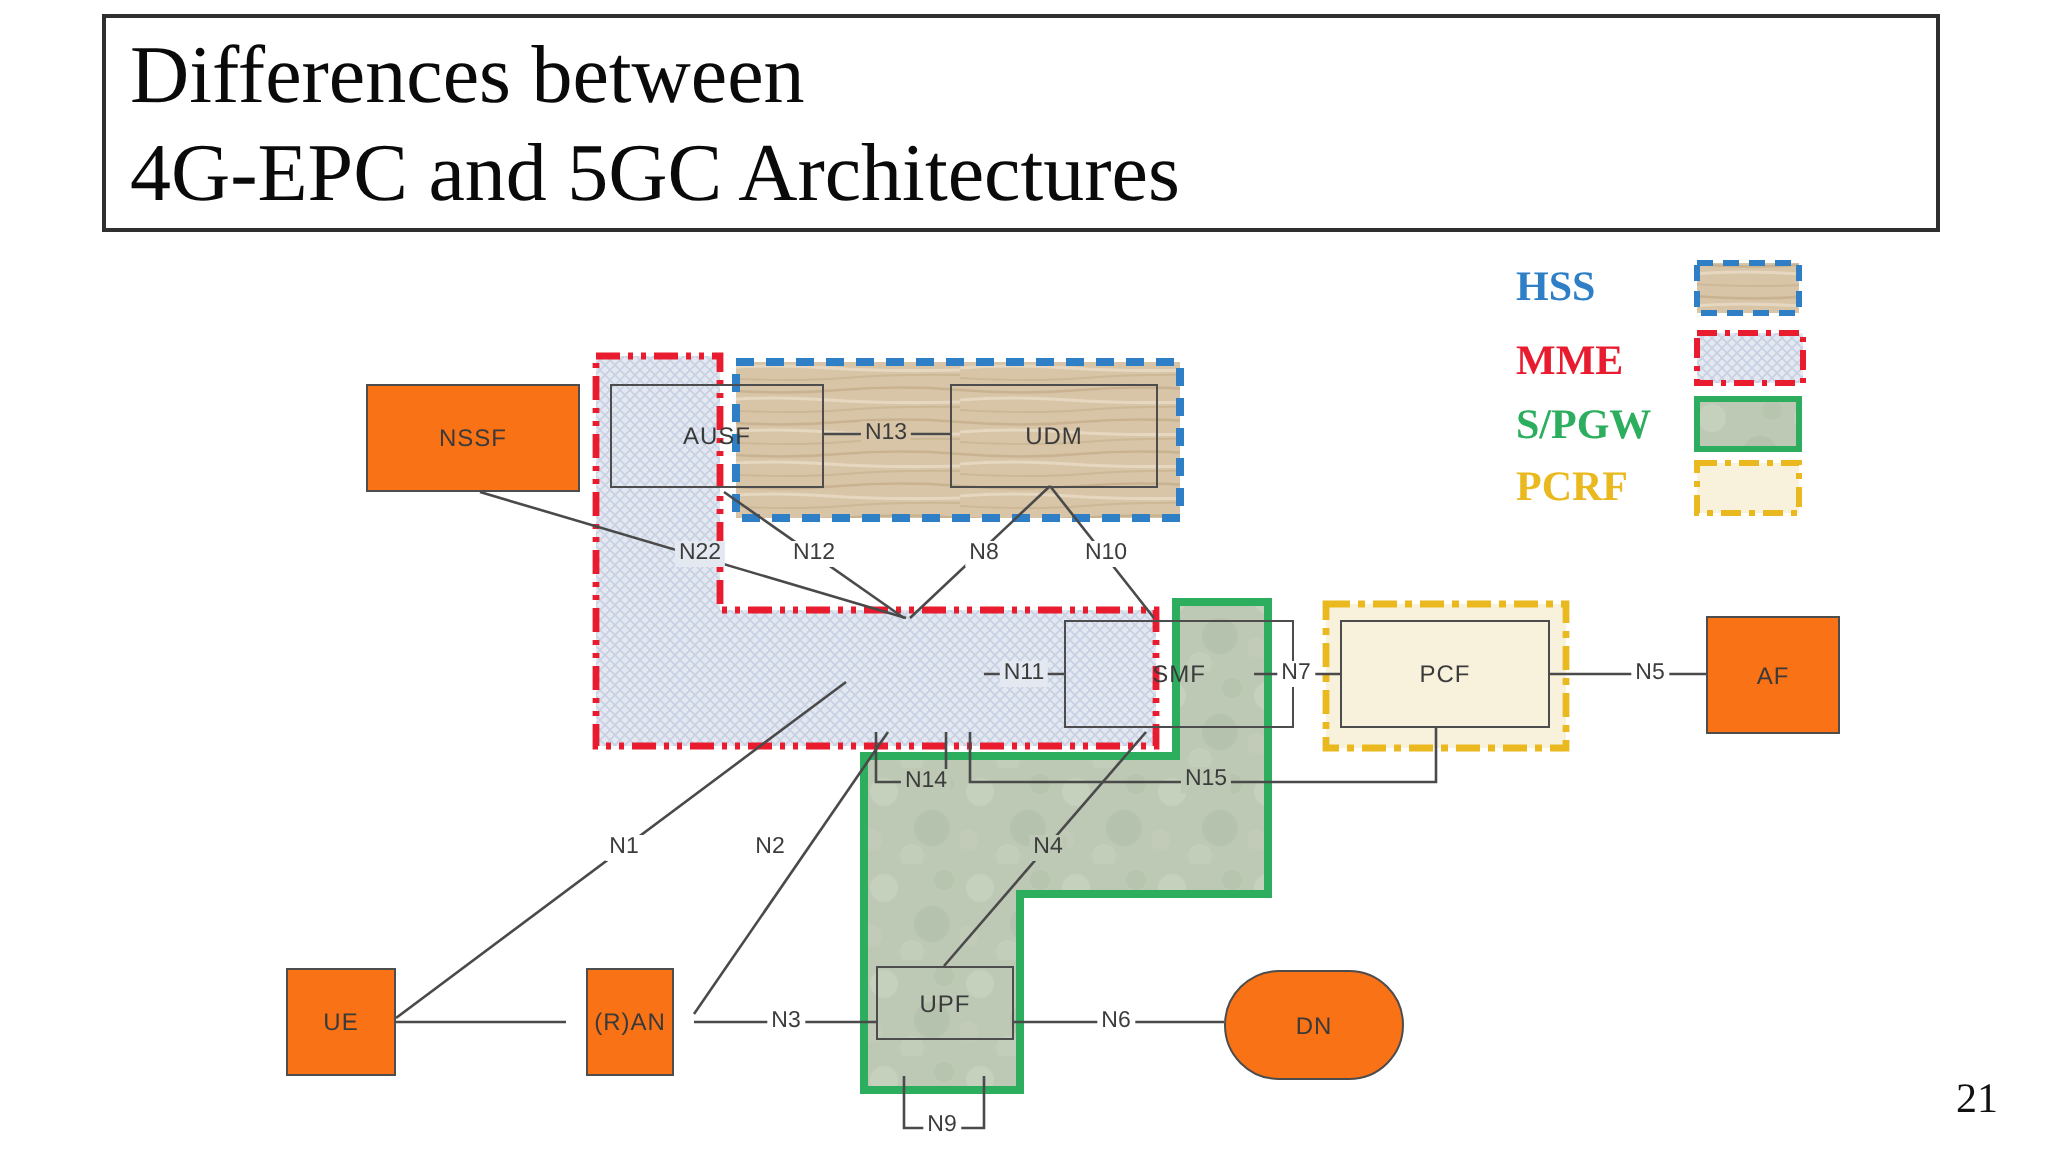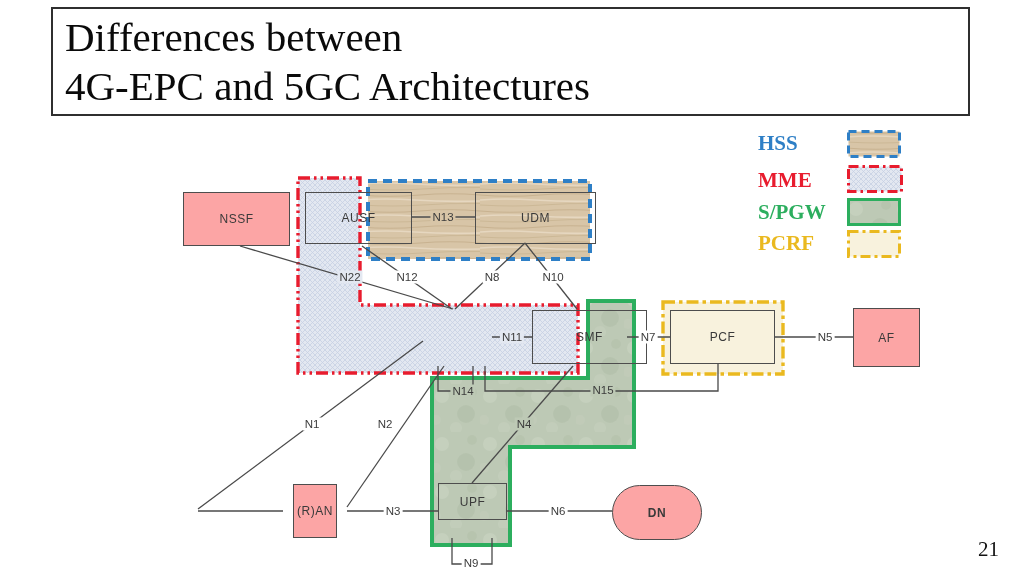--- a/index.html
+++ b/index.html
@@ -15,21 +15,21 @@
                font-family:"Liberation Serif",serif;font-size:21px;color:#111;z-index:5;}
   
   .legend-label{position:absolute;left:758px;width:86px;text-align:left;
                 font-family:"Liberation Serif",serif;font-weight:bold;font-size:21px;z-index:5;}
   .legend-swatch{position:absolute;left:846px;z-index:5;}
   
   #diagram-svg{position:absolute;left:0;top:0;z-index:1;}
   .node{position:absolute;box-sizing:border-box;border:1.3px solid #4d4d4d;
         display:flex;align-items:center;justify-content:center;
         font-size:12px;color:#3a3a3a;letter-spacing:0.5px;z-index:3;background:transparent;}
-  .node.white{background:#fca5a5;}
+  .node.white{background:#f97316;}
   .node.pill{border-radius:28px;}
   .edge-label{position:absolute;transform:translate(-50%,-50%);
               font-size:11.5px;color:#3c3c3c;line-height:13px;padding:0 2px;z-index:4;white-space:nowrap;}
   .bg-white{background:#ffffff;}
   .bg-mme{background:#e3e8f1;}
   .bg-hss{background:#d8c5a7;}
   .bg-grn{background:#bdc9b5;}
 </style>
 </head>
 <body>
@@ -82,27 +82,28 @@
       <line x1="573" y1="366" x2="472" y2="483"></line>
       <line x1="507" y1="511" x2="612" y2="511"></line>
       <polyline points="452,538 452,564 492,564 492,538"></polyline>
       <polyline points="438,366 438,391 473,391 473,366"></polyline>
       <polyline points="485,366 485,391 718,391 718,364"></polyline>
     </g>
   </svg>
 
   <div class="node white" style="left:183px;top:192px;width:107px;height:54px;">NSSF</div>
   <div class="node" style="left:305px;top:192px;width:107px;height:52px;">AUSF</div>
-  <div class="node" style="left:475px;top:192px;width:121px;height:52px;">UDM</div>
+  <div class="node" style="left:475px;top:192px;width:104px;height:52px;">UDM</div>
   <div class="node" style="left:532px;top:310px;width:115px;height:54px;">SMF</div>
   <div class="node" style="left:670px;top:310px;width:105px;height:54px;">PCF</div>
   <div class="node white" style="left:853px;top:308px;width:67px;height:59px;">AF</div>
+  <div class="node white" style="left:143px;top:484px;width:55px;height:54px;">UE</div>
   <div class="node white" style="left:293px;top:484px;width:44px;height:54px;">(R)AN</div>
   <div class="node" style="left:438px;top:483px;width:69px;height:37px;">UPF</div>
-  <div class="node white pill" style="left:612px;top:485px;width:90px;height:55px;font-weight:bold;">DN</div>
+  <div class="node white pill" style="left:612px;top:485px;width:90px;height:55px;">DN</div>
 
   <div class="edge-label bg-white" style="left:312px;top:424px;">N1</div>
   <div class="edge-label bg-white" style="left:385px;top:424px;">N2</div>
   <div class="edge-label bg-white" style="left:393px;top:511px;">N3</div>
   <div class="edge-label bg-grn" style="left:524px;top:424px;">N4</div>
   <div class="edge-label bg-white" style="left:813px;top:337px;margin-left:12px;">N5</div>
   <div class="edge-label bg-white" style="left:558px;top:511px;">N6</div>
   <div class="edge-label bg-white" style="left:648px;top:337px;">N7</div>
   <div class="edge-label bg-white" style="left:492px;top:277px;">N8</div>
   <div class="edge-label bg-white" style="left:471px;top:563px;">N9</div>

